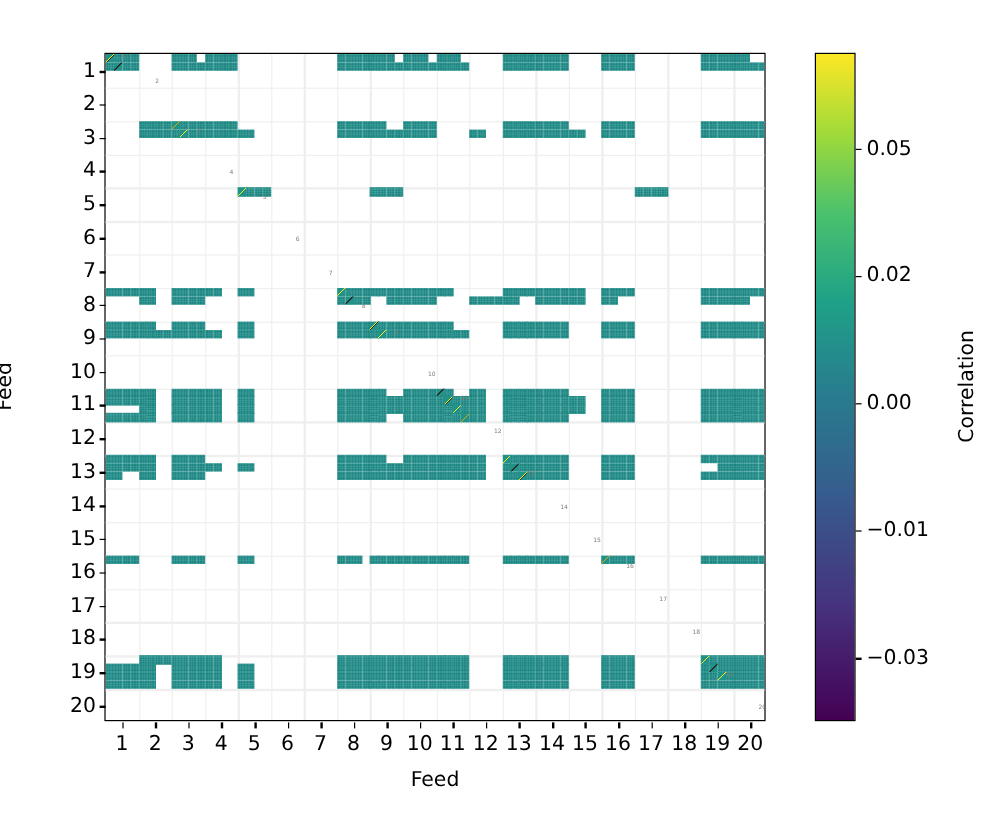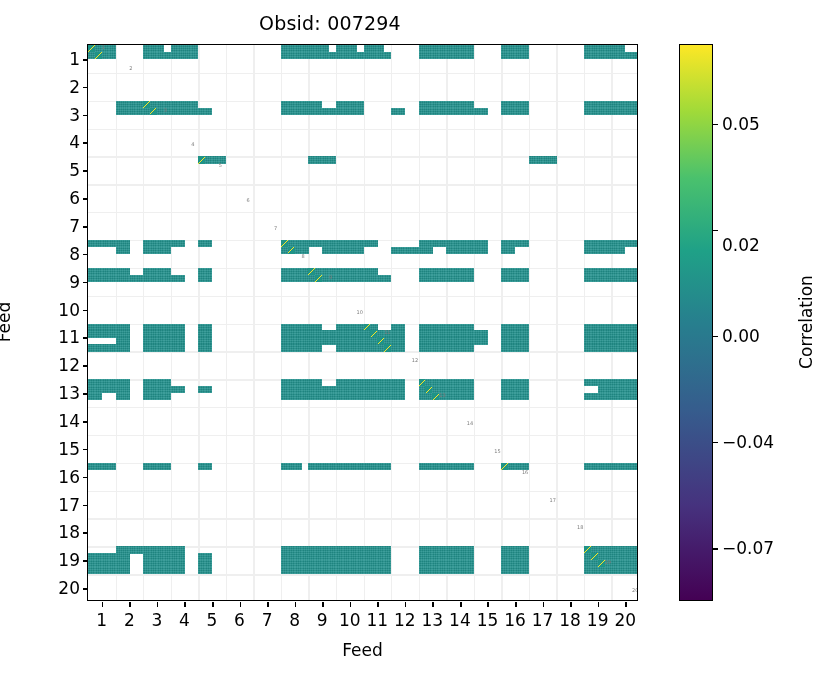--- a/index.html
+++ b/index.html
@@ -73,21 +73,20 @@
     position:absolute;left:806px;top:322px;font-size:17px;color:#000;
     transform:translate(-50%,-50%) rotate(-90deg);transform-origin:center;
     white-space:nowrap;
   }
 </style>
 </head>
 <body>
 
 <div id="root">
 
-  <div id="title">Obsid: 007294</div>
 
   <div id="ylabel">Feed</div>
   <div id="xlabel">Feed</div>
 
   <div id="axes">
     <div id="grid">
         <div class="gl-v" style="left: 27.55px;"></div>
         <div class="gl-h" style="top: 27.85px;"></div>
         <div class="gl-v" style="left: 55.1px;"></div>
         <div class="gl-h" style="top: 55.7px;"></div>
@@ -1192,20 +1191,20 @@
       <div class="tick-y" style="top: 543.075px;"></div>
       <div class="lbl-y" style="top: 543.075px;">20</div>
     </div>
 
   <div id="cbar"></div>
   <div id="cbar-label">Correlation</div>
 
 <div class="ctick" style="top: 123.571px;"></div>
     <div class="clbl" style="top: 123.571px;">0.05</div>
     <div class="ctick" style="top: 229.667px;"></div>
-    <div class="clbl" style="top: 245px;">0.02</div>
+    <div class="clbl" style="top: 229px;">0.02</div>
     <div class="ctick" style="top: 335.762px;"></div>
     <div class="clbl" style="top: 335.762px;">0.00</div>
     <div class="ctick" style="top: 441.857px;"></div>
-    <div class="clbl" style="top: 441.857px;">−0.04</div>
+    <div class="clbl" style="top: 441.857px;">−0.01</div>
     <div class="ctick" style="top: 547.952px;"></div>
-    <div class="clbl" style="top: 547.952px;">−0.07</div>
+    <div class="clbl" style="top: 547.952px;">−0.03</div>
   </div>
 
 </body></html>

